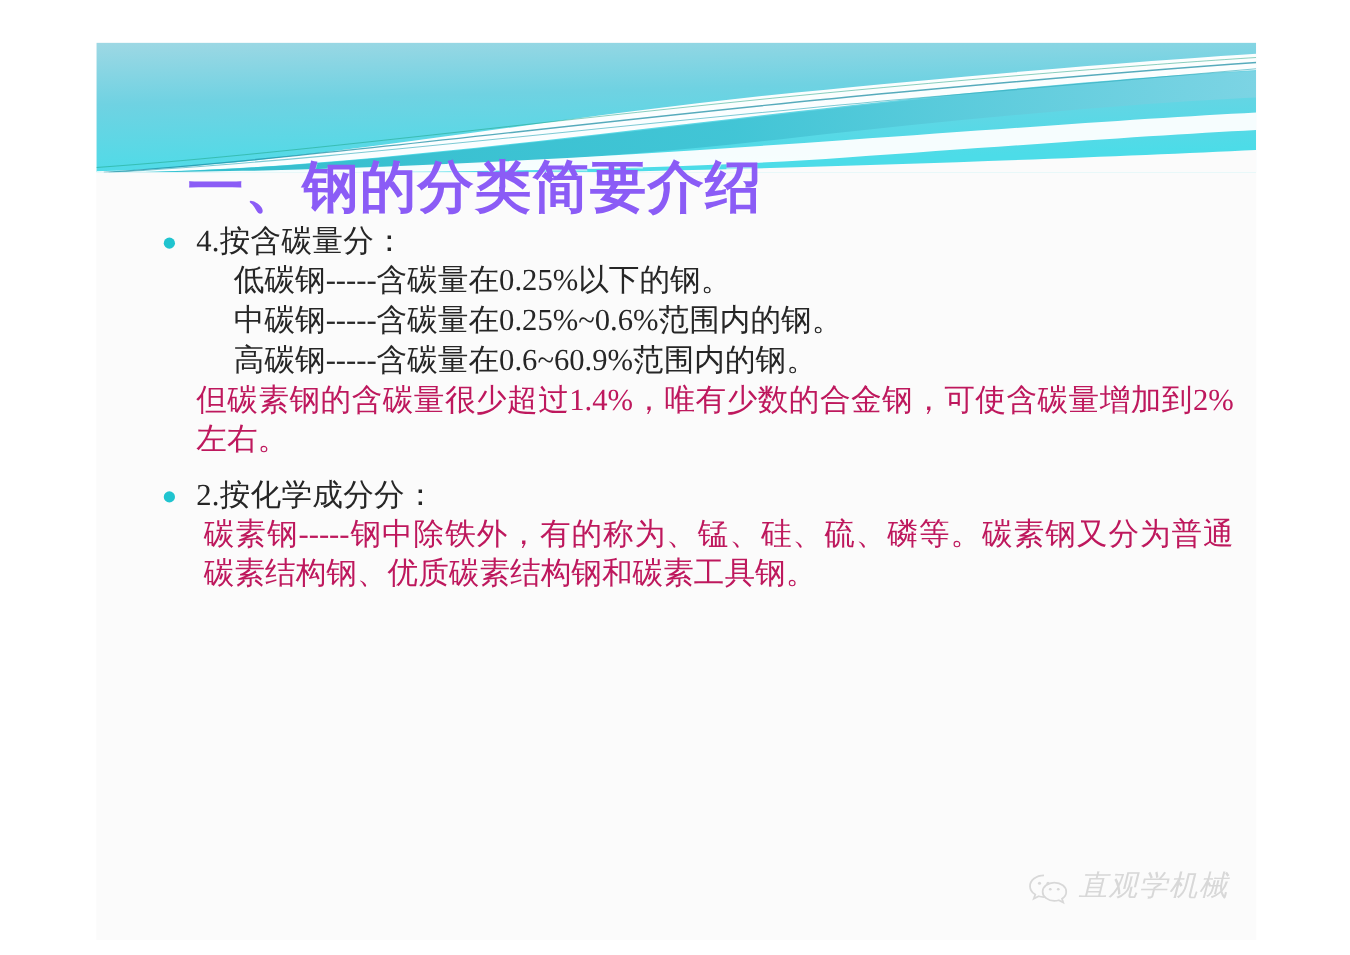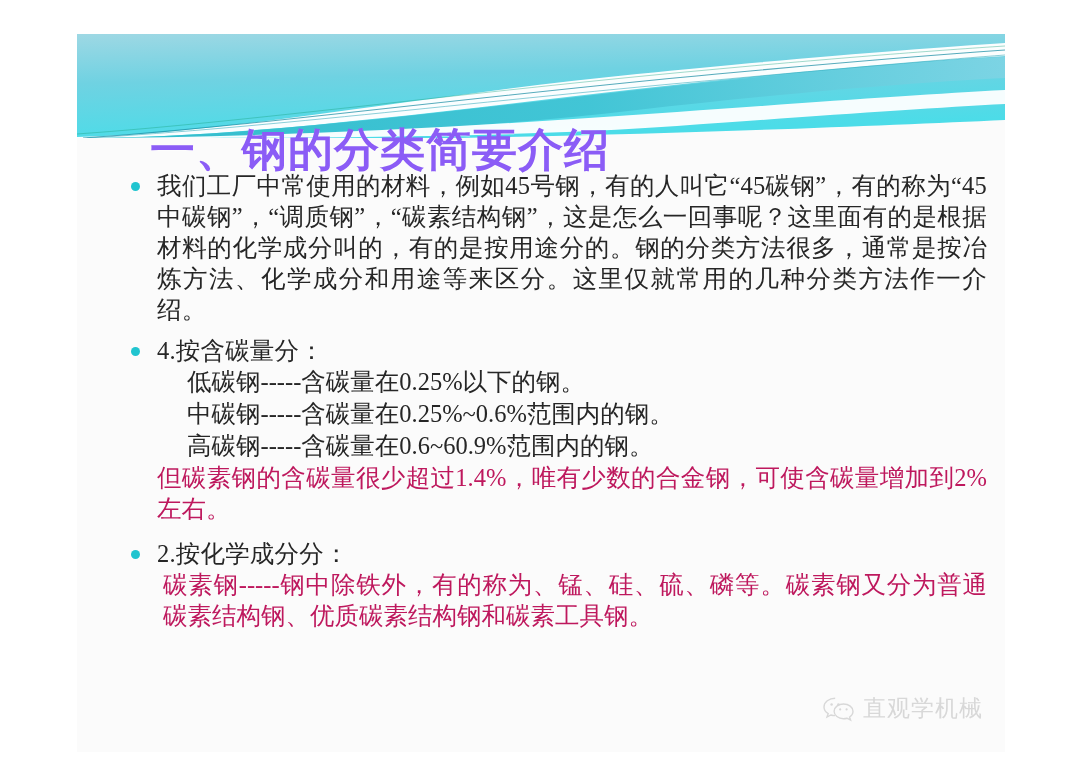--- a/index.html
+++ b/index.html
@@ -110,23 +110,24 @@
 
   .gap-sm { height: 8px; }
   .gap-md { height: 12px; }
 
   
   #watermark {
     position: absolute;
     right: 22px;
     bottom: 28px;
     display: flex;
-    align-items: center;
+    align-items: flex-end;
     gap: 7px;
     opacity: 0.85;
+    font-style: italic;
   }
   #watermark .wm-text {
     font-family: "Liberation Sans", "DejaVu Sans", sans-serif;
     font-size: 23px;
     color: #d2d2d2;
     letter-spacing: 1px;
     white-space: nowrap;
   }
   #watermark svg { display: block; }
 </style>
@@ -171,26 +172,20 @@
       <path d="M0,100 C170,88 390,58 630,36 C760,24 865,16 928,12" fill="none" stroke="#19a27f" stroke-width="0.8" opacity="0.5"></path>
 
       <path d="M0,104 L928,104 L928,86 C800,92 600,100 380,104 Z" fill="#fbfbfb"></path>
     </svg>
   </div>
 
   <div id="title">一、钢的分类简要介绍</div>
 
   <div id="body-area">
 
-    <div class="block">
-      <div class="bullet-row">
-        <span class="bullet-dot"></span>
-        <div class="para">我们工厂中常使用的材料，例如45号钢，有的人叫它“45碳钢”，有的称为“45中碳钢”，“调质钢”，“碳素结构钢”，这是怎么一回事呢？这里面有的是根据材料的化学成分叫的，有的是按用途分的。钢的分类方法很多，通常是按冶炼方法、化学成分和用途等来区分。这里仅就常用的几种分类方法作一介绍。</div>
-      </div>
-    </div>
 
     <div class="gap-sm"></div>
 
     <div class="block">
       <div class="bullet-row">
         <span class="bullet-dot"></span>
         <div class="para">4.按含碳量分：</div>
       </div>
       <div class="sub-line">低碳钢-----含碳量在0.25%以下的钢。</div>
       <div class="sub-line">中碳钢-----含碳量在0.25%~0.6%范围内的钢。</div>

